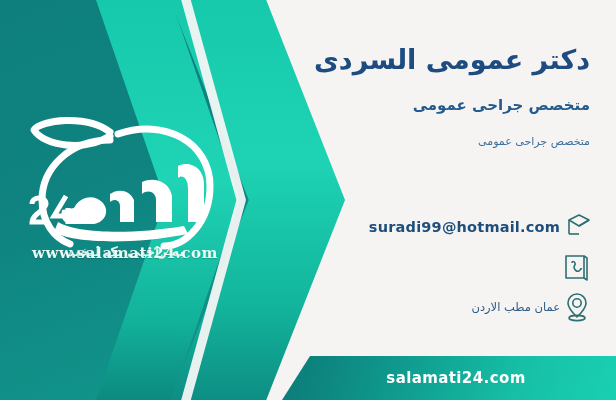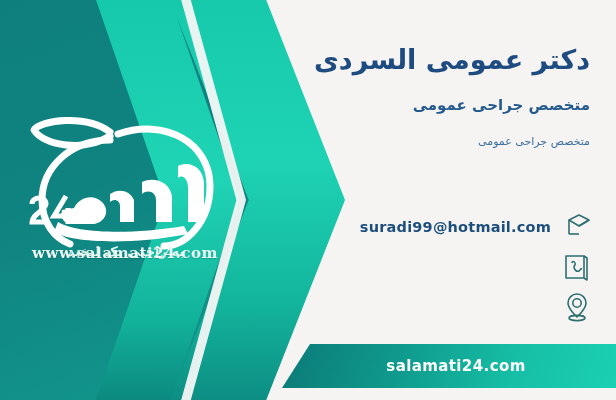--- a/index.html
+++ b/index.html
@@ -67,42 +67,42 @@
     direction:rtl;text-align:right;white-space:nowrap;
   }
   #specialtySub{
     position:absolute;right:26px;top:135px;
     color:#3c6e9e;font-size:11px;
     direction:rtl;text-align:right;white-space:nowrap;
   }
   
   .row{
     position:absolute;right:24px;
-    display:flex;align-items:center;justify-content:flex-end;gap:11px;
+    display:flex;align-items:center;justify-content:flex-end;gap:2px;
     direction:rtl;
   }
   .row .txt{
     color:#1d4e7c;font-size:14px;font-weight:bold;white-space:nowrap;
     direction:rtl;letter-spacing:.2px;
   }
   .row .ic{
     width:30px;height:30px;flex:0 0 30px;
     display:flex;align-items:center;justify-content:center;
   }
   #rowEmail{top:212px;}
   #rowEmail .txt{
     font-family:"DejaVu Sans","Liberation Sans",sans-serif;
     font-size:14.5px;direction:ltr;color:#1d4e7c;
   }
   #rowPhone{top:252px;}
   #rowAddress{top:292px;}
   #rowAddress .txt{font-size:11.5px;font-weight:normal;color:#2b5b86;}
   
   #banner{
-    position:absolute;left:282px;bottom:12px;width:334px;height:44px;
+    position:absolute;left:282px;bottom:0;width:334px;height:44px;
     background:linear-gradient(105deg,#0c7a78 0%,#0f9a8d 35%,#16bfa6 70%,#1ad0b2 100%);
     clip-path:polygon(28px 0, 100% 0, 100% 100%, 0 100%);
     display:flex;align-items:center;justify-content:center;
   }
   #bannerText{
     color:#ffffff;font-size:15px;font-weight:bold;letter-spacing:.4px;
     margin-left:14px;
   }
 </style>
 </head>
@@ -169,19 +169,20 @@
   </div>
 
   <div class="row" id="rowAddress">
     <span class="ic">
       <svg width="26" height="30" viewBox="0 0 26 30" fill="none" stroke="#2e6f72" stroke-width="1.6" stroke-linejoin="round">
         <path d="M13 2 C8 2, 4 6, 4 11 C4 17, 13 25, 13 25 C13 25, 22 17, 22 11 C22 6, 18 2, 13 2 Z"></path>
         <circle cx="13" cy="11" r="4.2"></circle>
         <ellipse cx="13" cy="26" rx="8" ry="2.6"></ellipse>
       </svg>
     </span>
+    <span class="txt">عمان مطب الاردن</span>
   </div>
 
   <div id="banner">
     <span id="bannerText">salamati24.com</span>
   </div>
 
 </div>
 
 </body></html>

